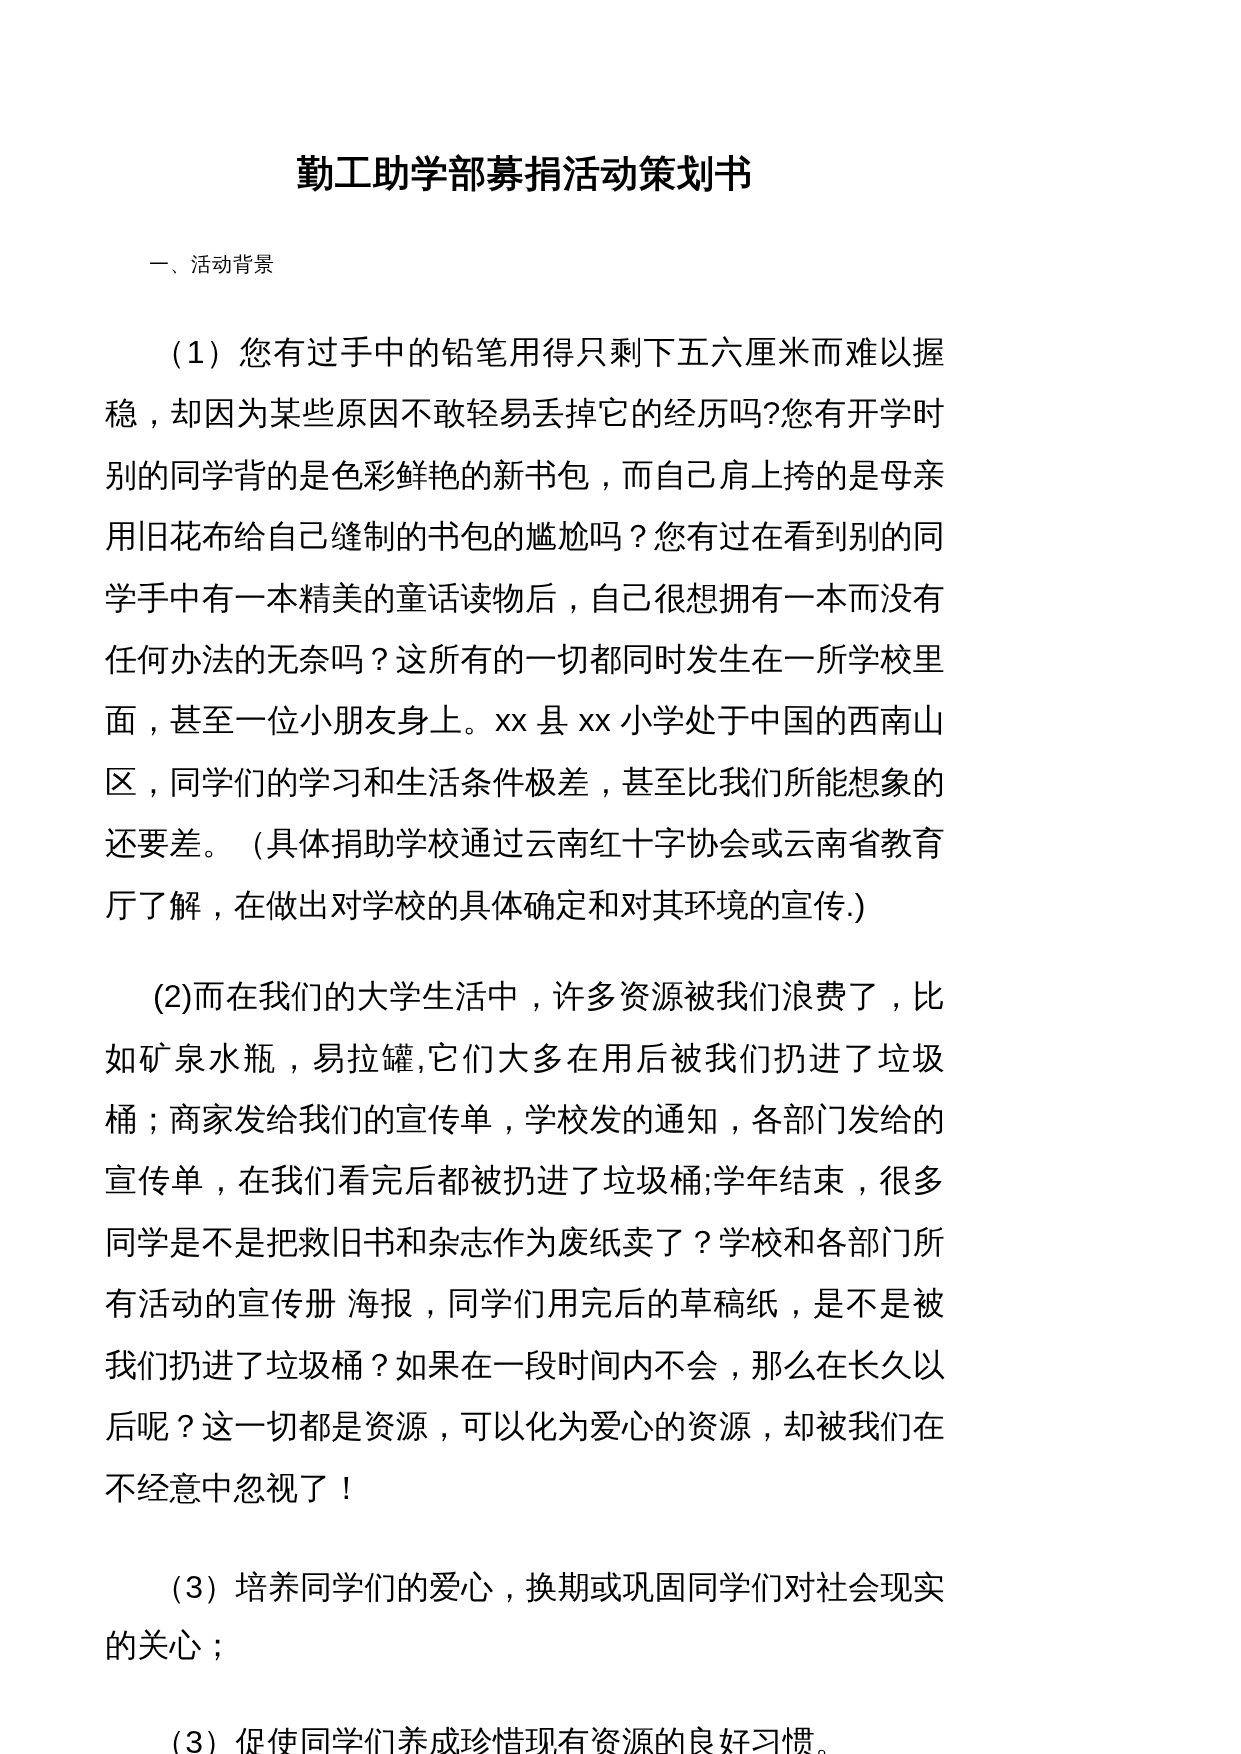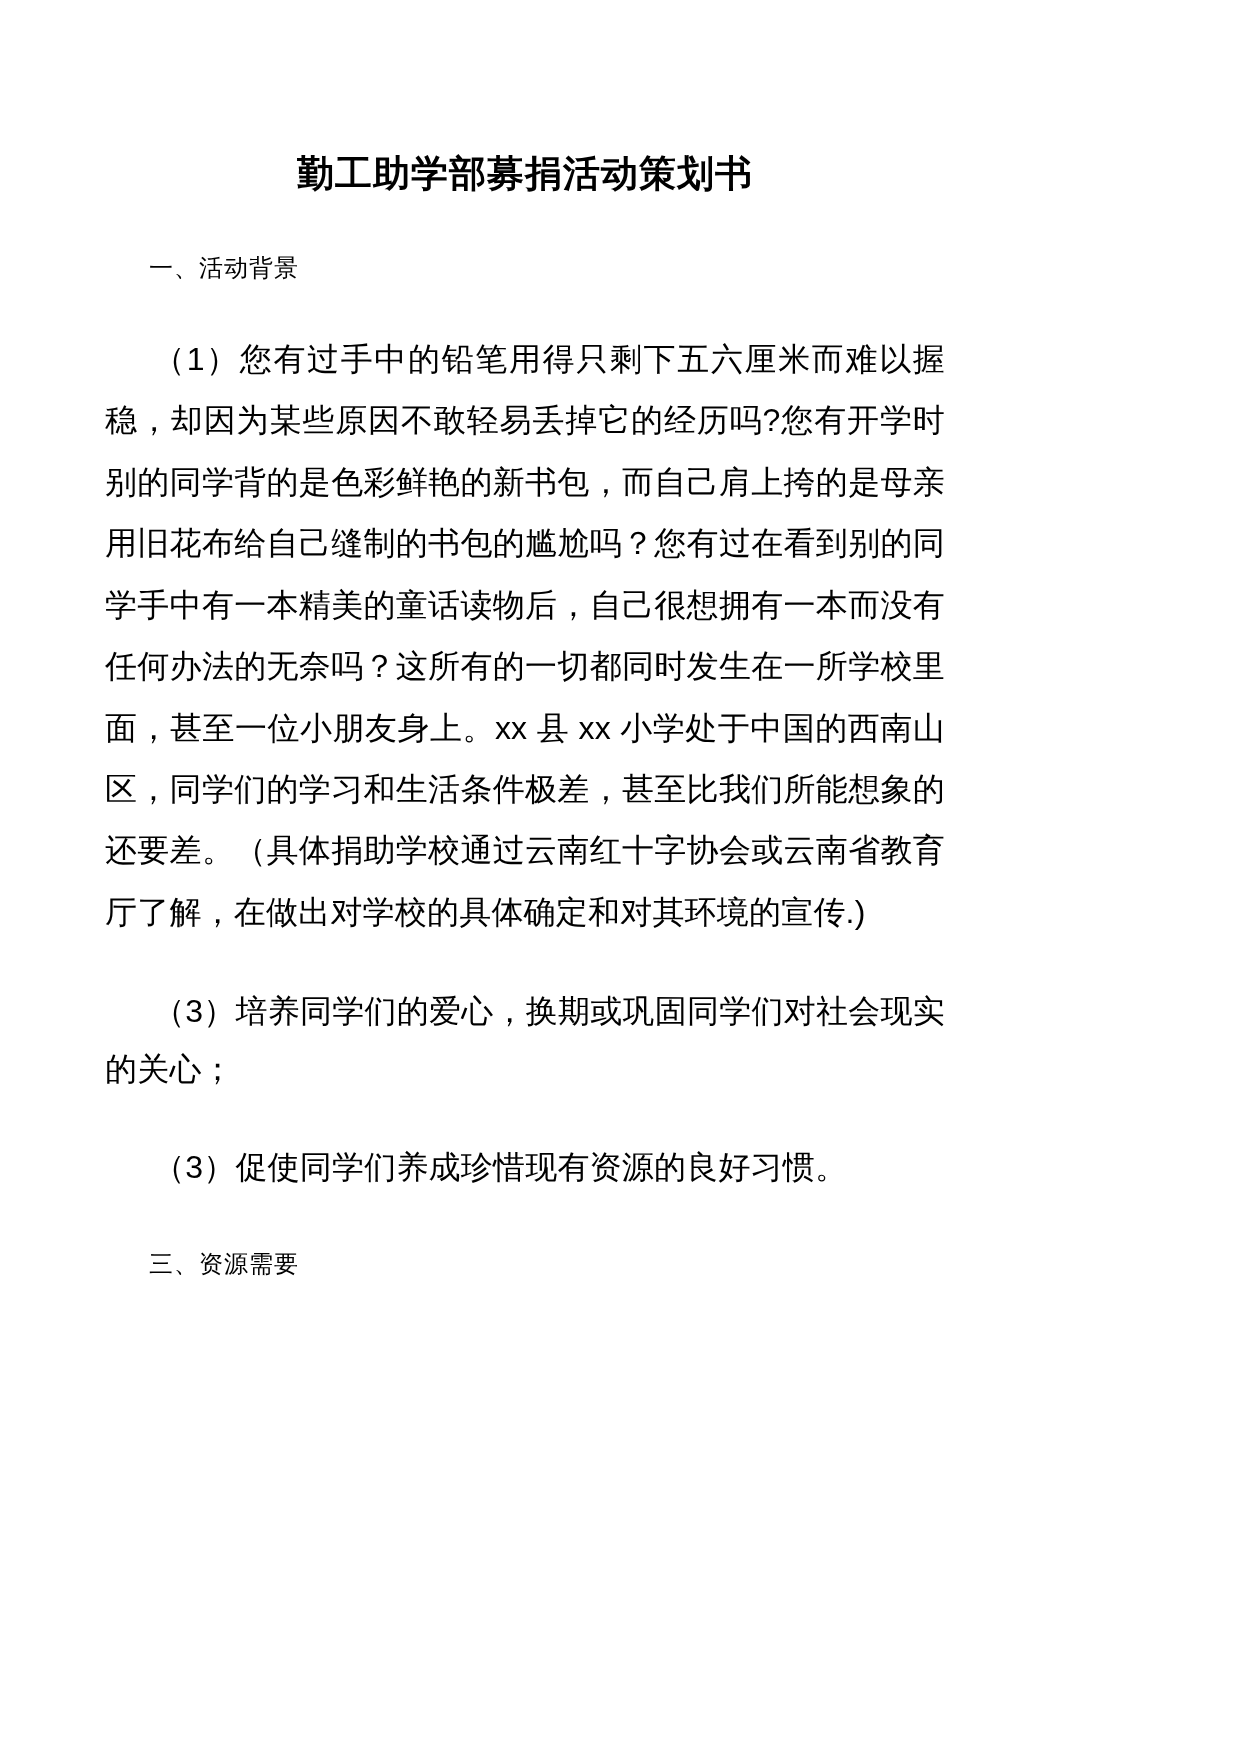--- a/index.html
+++ b/index.html
@@ -25,21 +25,21 @@
   }
   .doc-title {
     font-size: 37px;
     font-weight: bold;
     text-align: center;
     letter-spacing: 1px;
     margin: 28px 0 0 0;
     line-height: 1.4;
   }
   .section-heading {
-    font-size: 24px;
+    font-size: 20px;
     line-height: 1.8;
     margin: 46px 0 0 0;
     text-indent: 44px;
     letter-spacing: 1px;
   }
   .para {
     font-size: 32px;
     line-height: 1.92;
     margin: 30px 0 0 0;
     text-indent: 48px;
@@ -59,20 +59,21 @@
 <body>
 
 <div class="page">
 
   <h1 class="doc-title">勤工助学部募捐活动策划书</h1>
 
   <div class="section-heading">一、活动背景</div>
 
   <p class="para first-body">（1）您有过手中的铅笔用得只剩下五六厘米而难以握稳，却因为某些原因不敢轻易丢掉它的经历吗?您有开学时别的同学背的是色彩鲜艳的新书包，而自己肩上挎的是母亲用旧花布给自己缝制的书包的尴尬吗？您有过在看到别的同学手中有一本精美的童话读物后，自己很想拥有一本而没有任何办法的无奈吗？这所有的一切都同时发生在一所学校里面，甚至一位小朋友身上。xx 县 xx 小学处于中国的西南山区，同学们的学习和生活条件极差，甚至比我们所能想象的还要差。（具体捐助学校通过云南红十字协会或云南省教育厅了解，在做出对学校的具体确定和对其环境的宣传.)</p>
 
+  <p class="para">(2)而在我们的大学生活中，许多资源被我们浪费了，比如矿泉水瓶，易拉罐,它们大多在用后被我们扔进了垃圾桶；商家发给我们的宣传单，学校发的通知，各部门发给的宣传单，在我们看完后都被扔进了垃圾桶;学年结束，很多同学是不是把救旧书和杂志作为废纸卖了？学校和各部门所有活动的宣传册 海报，同学们用完后的草稿纸，是不是被我们扔进了垃圾桶？如果在一段时间内不会，那么在长久以后呢？这一切都是资源，可以化为爱心的资源，却被我们在不经意中忽视了！</p>
 
 
 
   <p class="para item">（3）培养同学们的爱心，换期或巩固同学们对社会现实的关心；</p>
 
 
   <p class="para item">（3）促使同学们养成珍惜现有资源的良好习惯。</p>
 
   <div class="section-heading">三、资源需要</div>
 

